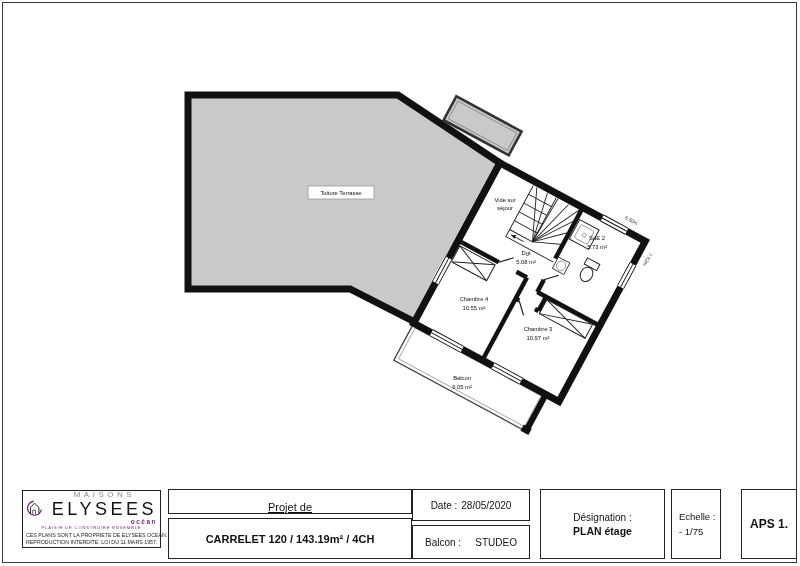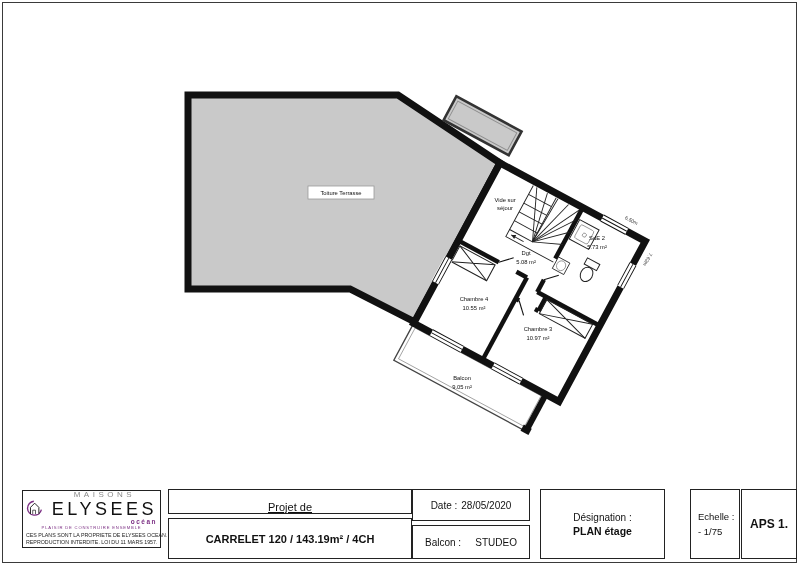--- a/index.html
+++ b/index.html
@@ -27,21 +27,21 @@
      display:flex;align-items:center;justify-content:center;font-size:11px;font-weight:bold;color:#111;}
   #date-box{left:412px;top:489px;width:118px;height:32px;
      display:flex;align-items:center;justify-content:center;gap:4px;font-size:10px;color:#111;}
   #auteur-box{left:412px;top:525px;width:118px;height:34px;
      display:flex;align-items:center;justify-content:space-between;padding:0 12px;font-size:10px;color:#111;}
   #designation-box{left:540px;top:489px;width:125px;height:70px;
      display:flex;flex-direction:column;align-items:center;justify-content:center;gap:2px;font-size:10px;color:#111;}
   #designation-box .val{font-weight:bold;font-size:10.5px;}
   #echelle-box{left:671px;top:489px;width:50px;height:70px;
      display:flex;flex-direction:column;align-items:flex-start;justify-content:center;gap:4px;
-     padding-left:7px;font-size:9.5px;color:#111;margin-left:19px;}
+     padding-left:7px;font-size:9.5px;color:#111;}
   #aps-box{left:727px;top:489px;width:56px;height:70px;
      display:flex;align-items:center;justify-content:center;font-size:12px;font-weight:bold;color:#111;margin-left:14px;}
 </style>
 </head>
 <body>
 
 <div id="page">
   <div id="page-border"></div>
 
   <svg id="plan-svg" width="800" height="485" viewBox="0 0 800 485">

